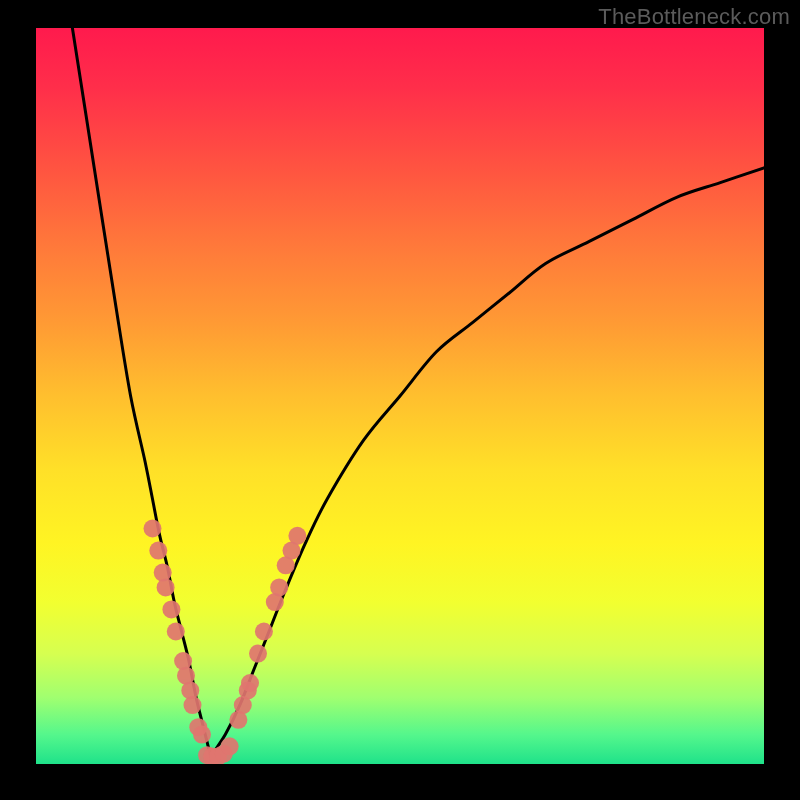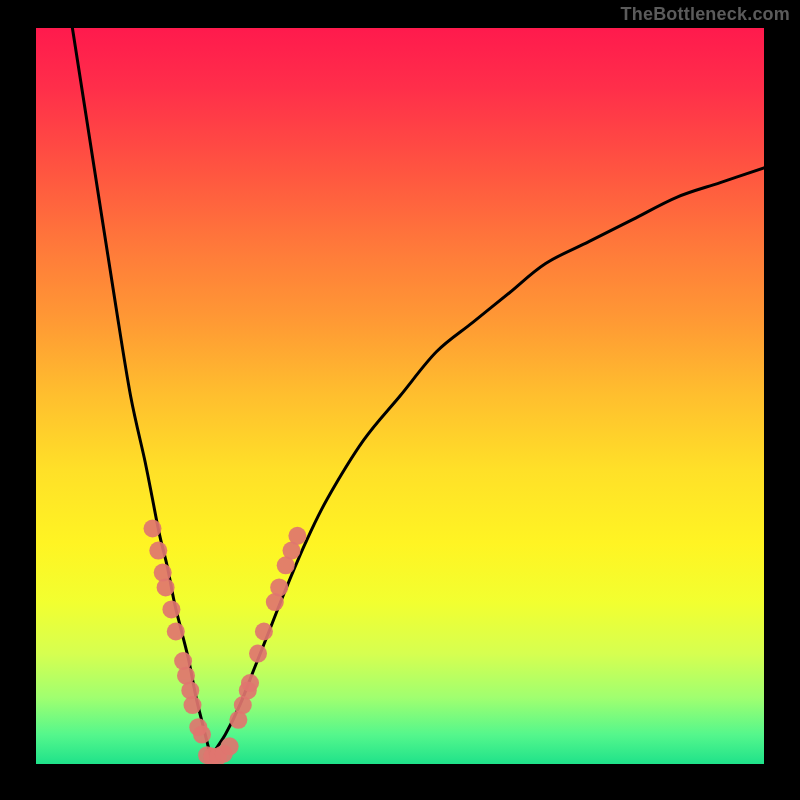--- a/index.html
+++ b/index.html
@@ -46,23 +46,23 @@
     left: 0;
     top: 0;
     width: 728px;
     height: 736px;
   }
   .watermark {
     position: absolute;
     top: 4px;
     right: 10px;
     color: #5b5b5b;
-    font-size: 18px;
+    font-size: 22px;
     letter-spacing: 0.2px;
-    font-weight: 700;
+    font-weight: 400;
   }
 </style>
 </head>
 <body>
 
 <div class="frame">
   <div class="watermark">TheBottleneck.com</div>
   <div class="plot">
     <svg class="curves" viewBox="0 0 728 736" preserveAspectRatio="none">
       <g id="curve-group">

